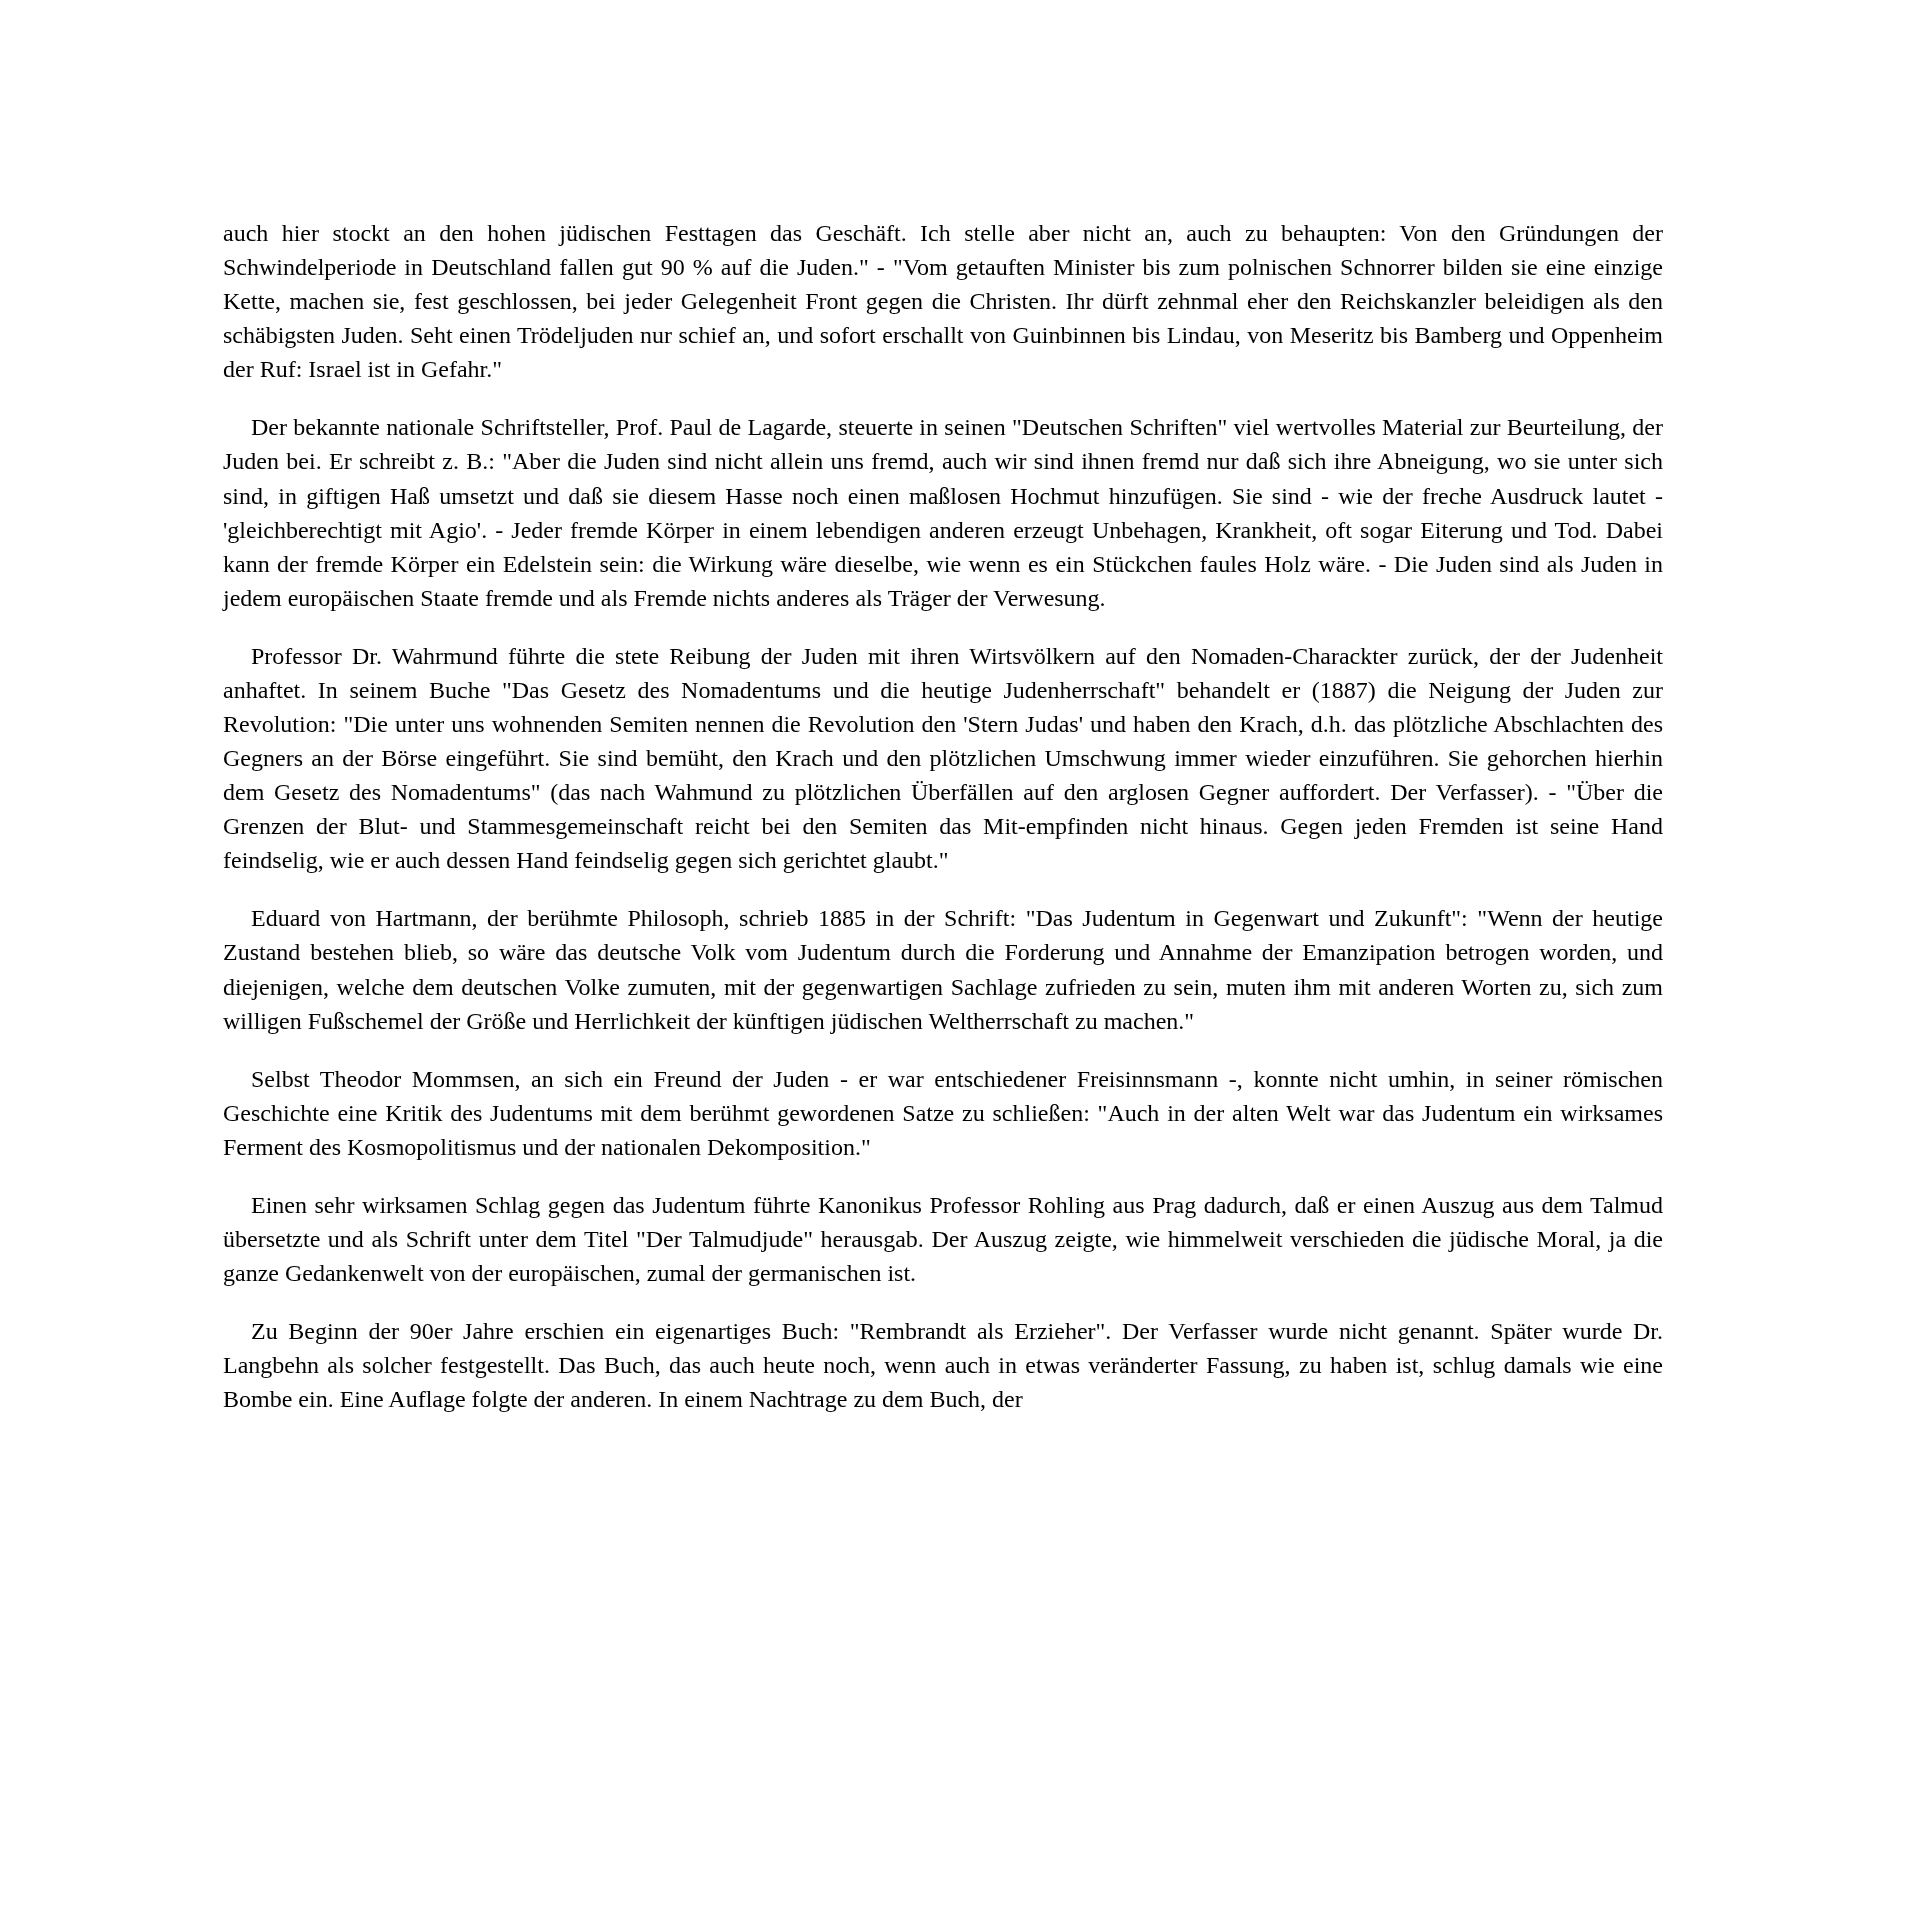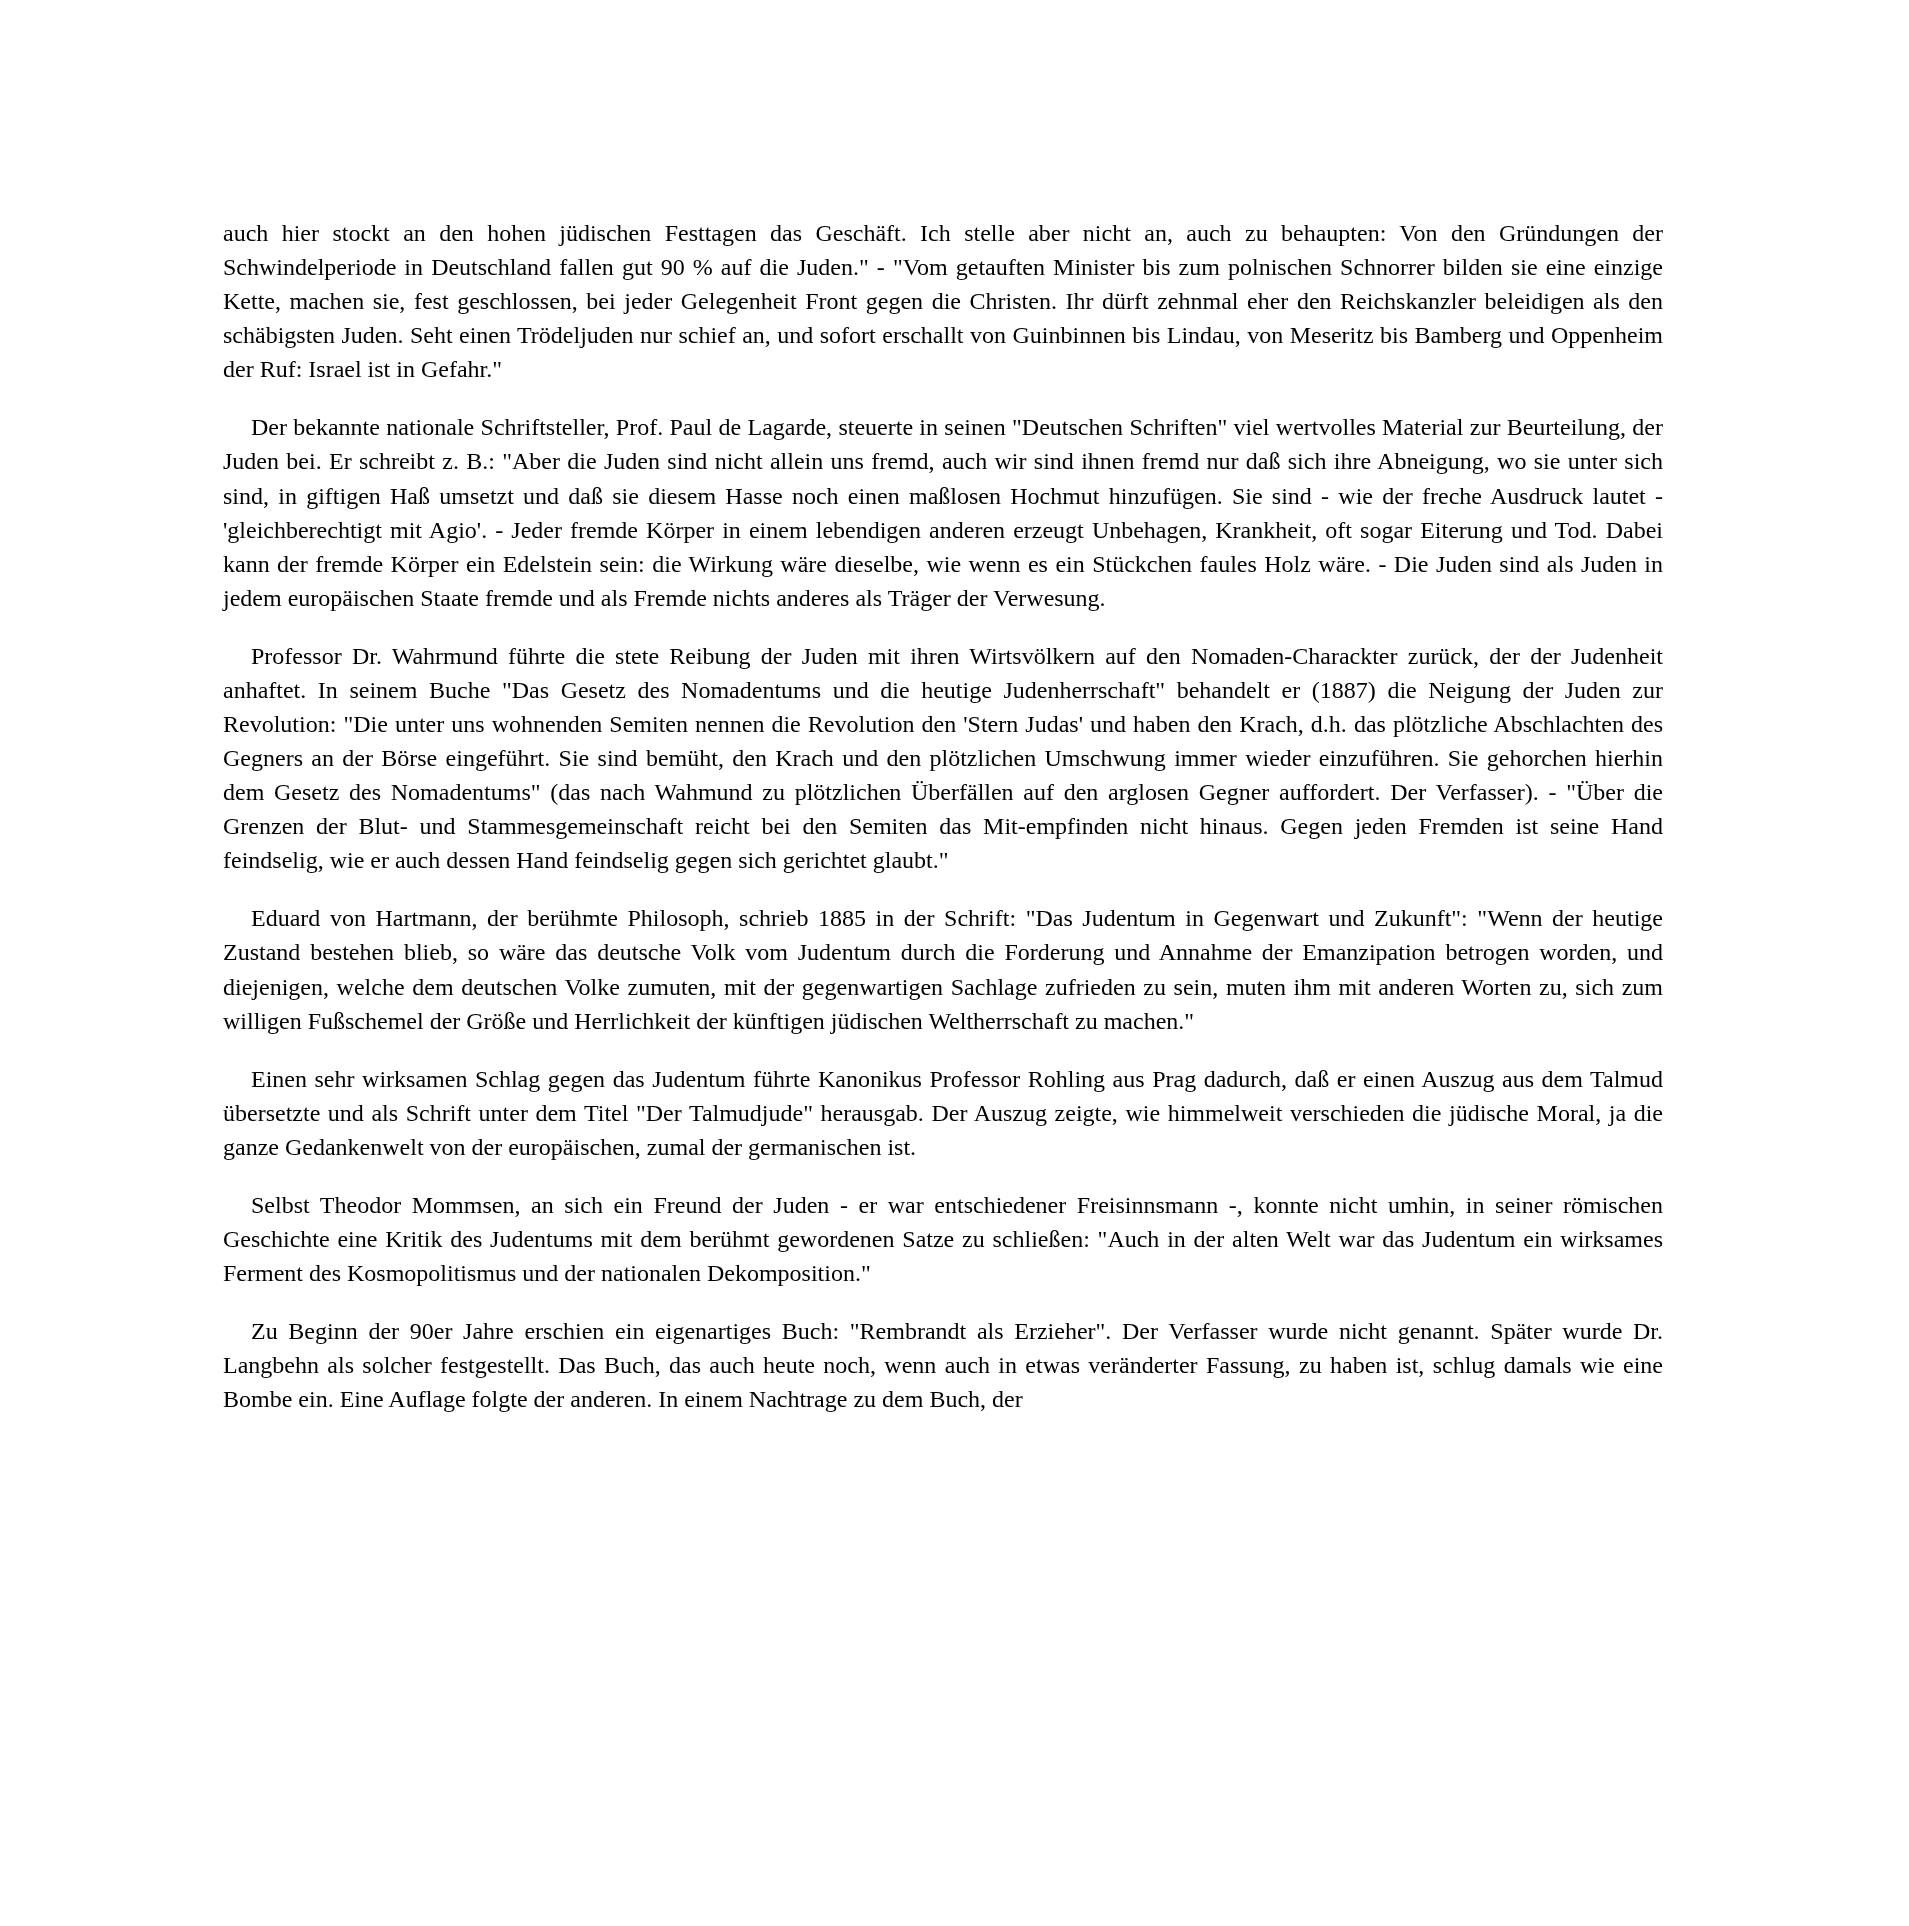--- a/index.html
+++ b/index.html
@@ -37,19 +37,19 @@
 </style>
 </head>
 <body>
 
 <div class="page">
   <div class="body-text">
     <p class="para">auch hier stockt an den hohen jüdischen Festtagen das Geschäft. Ich stelle aber nicht an, auch zu behaupten: Von den Gründungen der Schwindelperiode in Deutschland fallen gut 90 % auf die Juden." - "Vom getauften Minister bis zum polnischen Schnorrer bilden sie eine einzige Kette, machen sie, fest geschlossen, bei jeder Gelegenheit Front gegen die Christen. Ihr dürft zehnmal eher den Reichskanzler beleidigen als den schäbigsten Juden. Seht einen Trödeljuden nur schief an, und sofort erschallt von Guinbinnen bis Lindau, von Meseritz bis Bamberg und Oppenheim der Ruf: Israel ist in Gefahr."</p>
     <p class="para indented">Der bekannte nationale Schriftsteller, Prof. Paul de Lagarde, steuerte in seinen "Deutschen Schriften" viel wertvolles Material zur Beurteilung, der Juden bei. Er schreibt z. B.: "Aber die Juden sind nicht allein uns fremd, auch wir sind ihnen fremd nur daß sich ihre Abneigung, wo sie unter sich sind, in giftigen Haß umsetzt und daß sie diesem Hasse noch einen maßlosen Hochmut hinzufügen. Sie sind - wie der freche Ausdruck lautet -'gleichberechtigt mit Agio'. - Jeder fremde Körper in einem lebendigen anderen erzeugt Unbehagen, Krankheit, oft sogar Eiterung und Tod. Dabei kann der fremde Körper ein Edelstein sein: die Wirkung wäre dieselbe, wie wenn es ein Stückchen faules Holz wäre. - Die Juden sind als Juden in jedem europäischen Staate fremde und als Fremde nichts anderes als Träger der Verwesung.</p>
     <p class="para indented">Professor Dr. Wahrmund führte die stete Reibung der Juden mit ihren Wirtsvölkern auf den Nomaden-Charackter zurück, der der Judenheit anhaftet. In seinem Buche "Das Gesetz des Nomadentums und die heutige Judenherrschaft" behandelt er (1887) die Neigung der Juden zur Revolution: "Die unter uns wohnenden Semiten nennen die Revolution den 'Stern Judas' und haben den Krach, d.h. das plötzliche Abschlachten des Gegners an der Börse eingeführt. Sie sind bemüht, den Krach und den plötzlichen Umschwung immer wieder einzuführen. Sie gehorchen hierhin dem Gesetz des Nomadentums" (das nach Wahmund zu plötzlichen Überfällen auf den arglosen Gegner auffordert. Der Verfasser). - "Über die Grenzen der Blut- und Stammesgemeinschaft reicht bei den Semiten das Mit-empfinden nicht hinaus. Gegen jeden Fremden ist seine Hand feindselig, wie er auch dessen Hand feindselig gegen sich gerichtet glaubt."</p>
     <p class="para indented">Eduard von Hartmann, der berühmte Philosoph, schrieb 1885 in der Schrift: "Das Judentum in Gegenwart und Zukunft": "Wenn der heutige Zustand bestehen blieb, so wäre das deutsche Volk vom Judentum durch die Forderung und Annahme der Emanzipation betrogen worden, und diejenigen, welche dem deutschen Volke zumuten, mit der gegenwartigen Sachlage zufrieden zu sein, muten ihm mit anderen Worten zu, sich zum willigen Fußschemel der Größe und Herrlichkeit der künftigen jüdischen Weltherrschaft zu machen."</p>
+    <p class="para indented">Selbst Theodor Mommsen, an sich ein Freund der Juden - er war entschiedener Freisinnsmann -, konnte nicht umhin, in seiner römischen Geschichte eine Kritik des Judentums mit dem berühmt gewordenen Satze zu schließen: "Auch in der alten Welt war das Judentum ein wirksames Ferment des Kosmopolitismus und der nationalen Dekomposition."</p>
     <p class="para indented">Einen sehr wirksamen Schlag gegen das Judentum führte Kanonikus Professor Rohling aus Prag dadurch, daß er einen Auszug aus dem Talmud übersetzte und als Schrift unter dem Titel "Der Talmudjude" herausgab. Der Auszug zeigte, wie himmelweit verschieden die jüdische Moral, ja die ganze Gedankenwelt von der europäischen, zumal der germanischen ist.</p>
-    <p class="para indented">Selbst Theodor Mommsen, an sich ein Freund der Juden - er war entschiedener Freisinnsmann -, konnte nicht umhin, in seiner römischen Geschichte eine Kritik des Judentums mit dem berühmt gewordenen Satze zu schließen: "Auch in der alten Welt war das Judentum ein wirksames Ferment des Kosmopolitismus und der nationalen Dekomposition."</p>
     <p class="para indented">Zu Beginn der 90er Jahre erschien ein eigenartiges Buch: "Rembrandt als Erzieher". Der Verfasser wurde nicht genannt. Später wurde Dr. Langbehn als solcher festgestellt. Das Buch, das auch heute noch, wenn auch in etwas veränderter Fassung, zu haben ist, schlug damals wie eine Bombe ein. Eine Auflage folgte der anderen. In einem Nachtrage zu dem Buch, der</p>
   </div>
 
 </div>
 
 
 </body></html>

